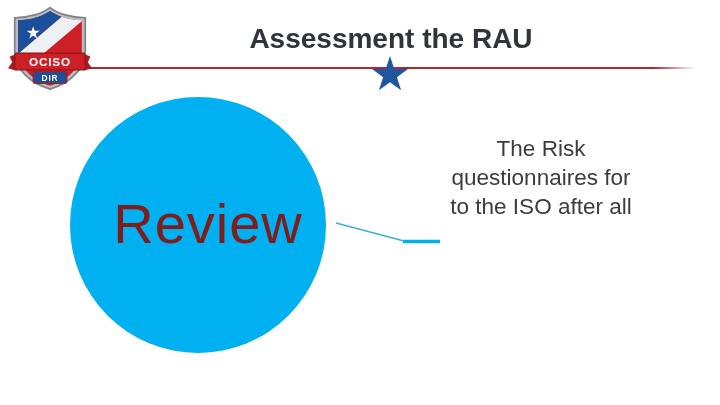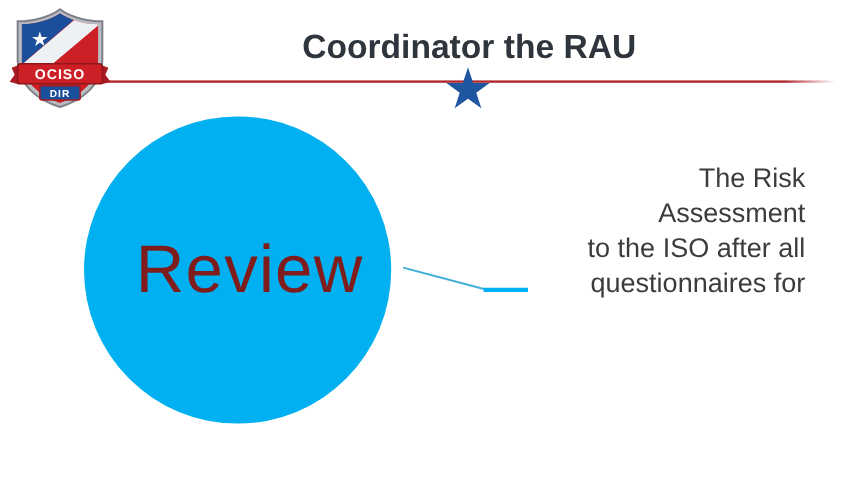--- a/index.html
+++ b/index.html
@@ -69,21 +69,21 @@
   
   .connector{
     position:absolute;left:0;top:0;width:720px;height:405px;
     z-index:1;pointer-events:none;
   }
 
   
   .callout{
     position:absolute;
     top:134px;right:49px;width:260px;
-    text-align:right;
+    text-align:center;
     font-size:22.5px;line-height:29px;
     color:#3c3c3c;
     z-index:2;
   }
 </style>
 </head>
 <body>
 
 <div class="slide">
 
@@ -111,37 +111,36 @@
       <rect x="8" y="56" width="84" height="20" rx="3" fill="#cc2026" stroke="#8f161b" stroke-width="1.5"></rect>
       <text x="50" y="71" text-anchor="middle" font-size="14" font-weight="bold" font-family="Liberation Sans, sans-serif" fill="#ffffff" letter-spacing="1">OCISO</text>
     </g>
 
     <g>
       <rect x="30" y="78" width="40" height="14" rx="2" fill="#1b4f9c" stroke="#a81c22" stroke-width="1.5"></rect>
       <text x="50" y="89" text-anchor="middle" font-size="10" font-weight="bold" font-family="Liberation Sans, sans-serif" fill="#ffffff" letter-spacing="1">DIR</text>
     </g>
   </svg>
 
-  <div class="title">Coordinator the RAU</div>
+  <div class="title">Assessment the RAU</div>
 
   <div class="divider"></div>
 
   <svg class="star" viewBox="0 0 38 38" aria-hidden="true">
     <polygon points="19,2 23.3,15.1 37,15.1 25.9,23.2 30.1,36.2 19,28.2 7.9,36.2 12.1,23.2 1,15.1 14.7,15.1" fill="#1f56a0"></polygon>
   </svg>
 
   <div class="circle">
     <span class="circle-label">Review</span>
   </div>
 
   <svg class="connector" viewBox="0 0 720 405" aria-hidden="true">
     <line x1="336" y1="223" x2="404" y2="241" stroke="#3fafd8" stroke-width="1.6"></line>
     <line x1="403" y1="241.5" x2="440" y2="241.5" stroke="#00b0f0" stroke-width="3.6"></line>
   </svg>
 
   <div class="callout">
     <div>The Risk</div>
-    <div>Assessment</div>
+    <div>questionnaires for</div>
     <div>to the ISO after all</div>
-    <div>questionnaires for</div>
   </div>
 
 </div>
 
 </body></html>

